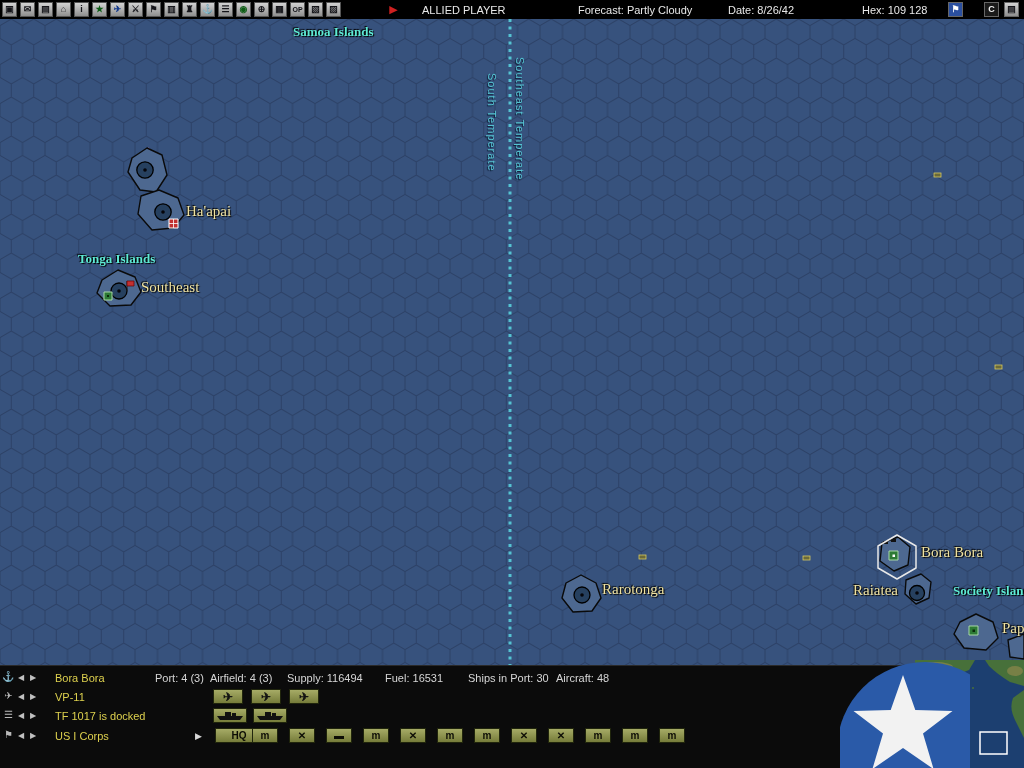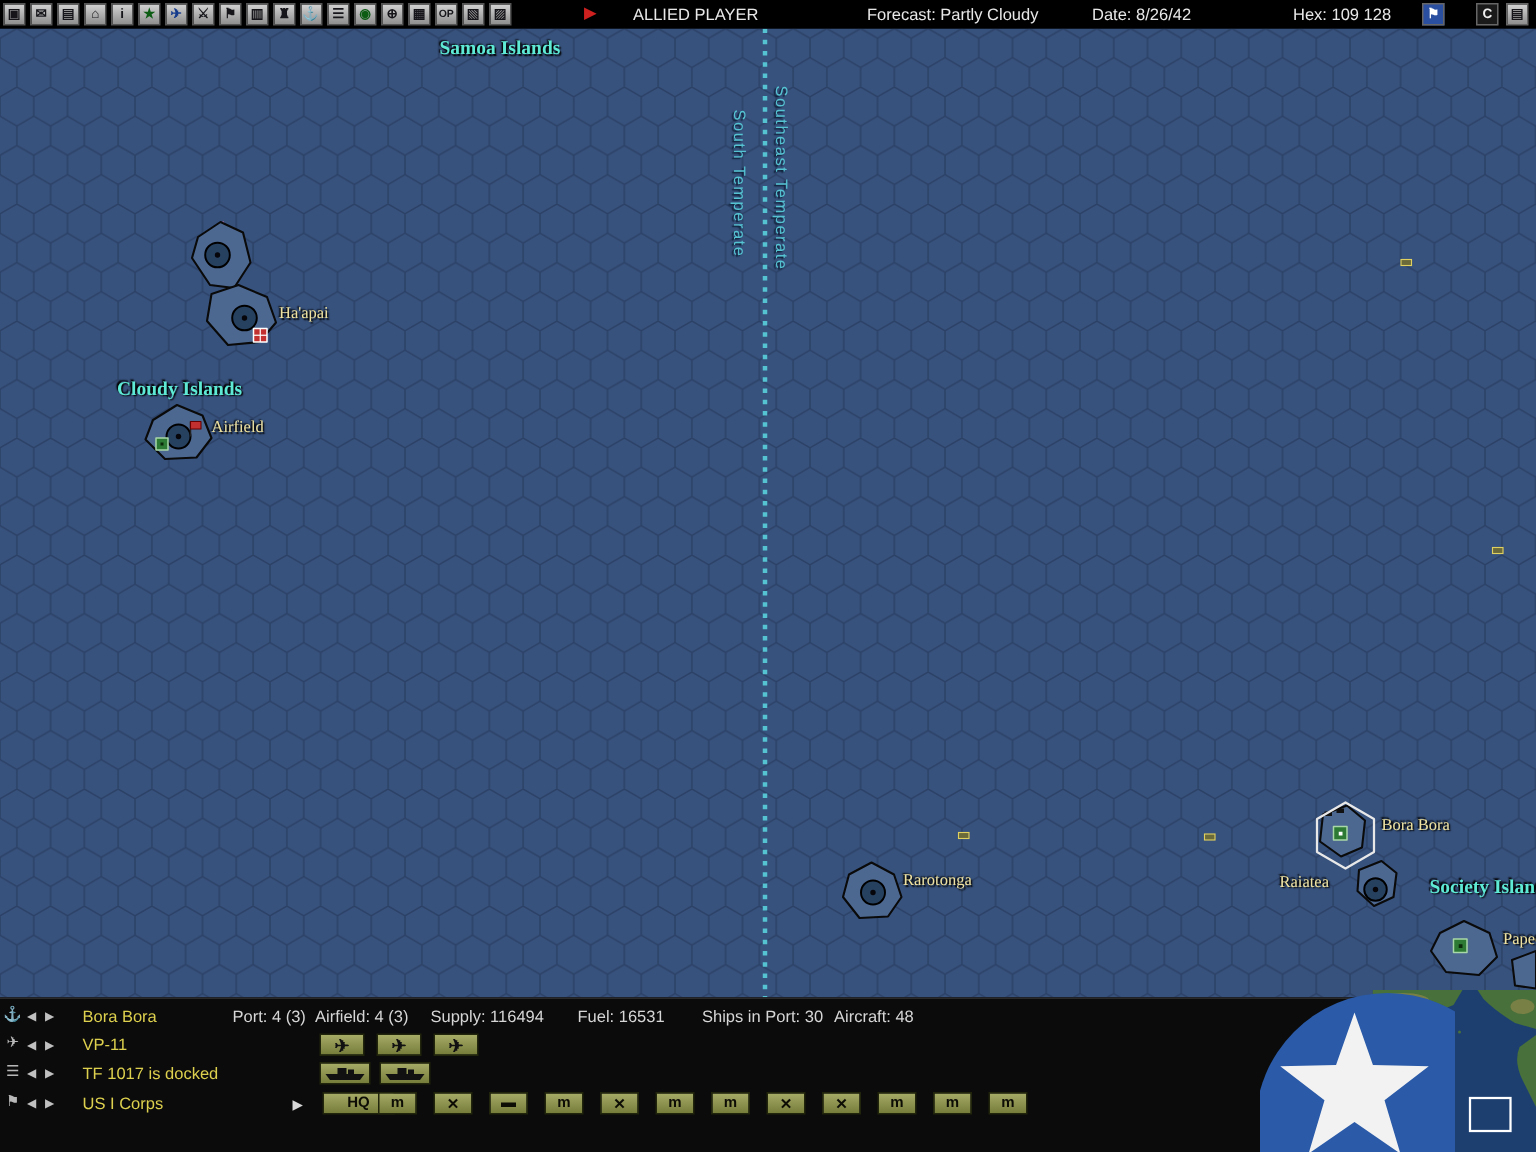--- a/index.html
+++ b/index.html
@@ -17,21 +17,21 @@
   .tb-text{position:absolute;top:4px;color:#e8e8e8;font-size:11px;white-space:nowrap}
   .tb-right{position:absolute;top:2px;width:15px;height:15px;border:1px solid #666;font-size:9px;line-height:13px;
             text-align:center;font-weight:bold;cursor:pointer}
   .tb-right.flag{background:#2a4fa0;color:#fff}
   .tb-right.dark{background:#1a1a1a;color:#eee}
   .tb-right.gray{background:linear-gradient(#d2d2d2,#8f8f8f);color:#15151a}
 
   
   .map{position:absolute;left:0;top:19px;width:1024px;height:646px;background:#37527d;overflow:hidden;z-index:1}
   .map svg{position:absolute;left:0;top:0}
-  .maplabel{position:absolute;color:#efe2a0;font-size:11px;font-family:"Liberation Serif",serif;
+  .maplabel{position:absolute;color:#efe2a0;font-size:15px;font-family:"Liberation Serif",serif;
             text-shadow:1px 1px 1px #000, -1px -1px 1px #000;white-space:nowrap;z-index:3}
   .maplabel.region{color:#5eead4;font-weight:bold;font-size:13px}
   .zonelabel{position:absolute;writing-mode:vertical-rl;color:#55c3d2;font-size:11px;letter-spacing:1px;
              white-space:nowrap;z-index:3;text-shadow:1px 1px 1px #0a1a30}
 
   
   .panel{position:absolute;left:0;top:665px;width:1024px;height:103px;background:#0b0b0b;border-top:1px solid #2a2a2a;z-index:4}
   .side-icon{position:absolute;left:2px;width:13px;height:14px;color:#b8b8b8;font-size:10px;line-height:14px;text-align:center;cursor:pointer}
   .prow{position:absolute;left:0;width:912px;height:18px}
   .arrow-btn{position:absolute;top:3px;color:#c0c0c0;font-size:8px;cursor:pointer}
@@ -161,22 +161,22 @@
     <g>
       <rect x="934" y="154" width="7" height="4" fill="#6a6a3a" stroke="#e0d060" stroke-width="0.75"></rect>
       <rect x="995" y="346" width="7" height="4" fill="#6a6a3a" stroke="#e0d060" stroke-width="0.75"></rect>
       <rect x="639" y="536" width="7" height="4" fill="#6a6a3a" stroke="#e0d060" stroke-width="0.75"></rect>
       <rect x="803" y="537" width="7" height="4" fill="#6a6a3a" stroke="#e0d060" stroke-width="0.75"></rect>
     </g>
   </svg>
 
   <div class="maplabel region" style="left:293px;top:5px">Samoa Islands</div>
   <div class="maplabel" style="left:186px;top:184px">Ha'apai</div>
-  <div class="maplabel region" style="left:78px;top:232px">Cloudy Islands</div>
-  <div class="maplabel" style="left:141px;top:260px">Airfield</div>
+  <div class="maplabel region" style="left:78px;top:232px">Tonga Islands</div>
+  <div class="maplabel" style="left:141px;top:260px">Southeast</div>
   <div class="maplabel" style="left:602px;top:562px">Rarotonga</div>
   <div class="maplabel" style="left:921px;top:525px">Bora Bora</div>
   <div class="maplabel" style="left:853px;top:563px">Raiatea</div>
   <div class="maplabel region" style="left:953px;top:564px">Society Islands</div>
   <div class="maplabel" style="left:1002px;top:601px">Papeete</div>
 
   <div class="zonelabel" style="left:486px;top:54px">South Temperate</div>
   <div class="zonelabel" style="left:514px;top:38px">Southeast Temperate</div>
 </div>
 

